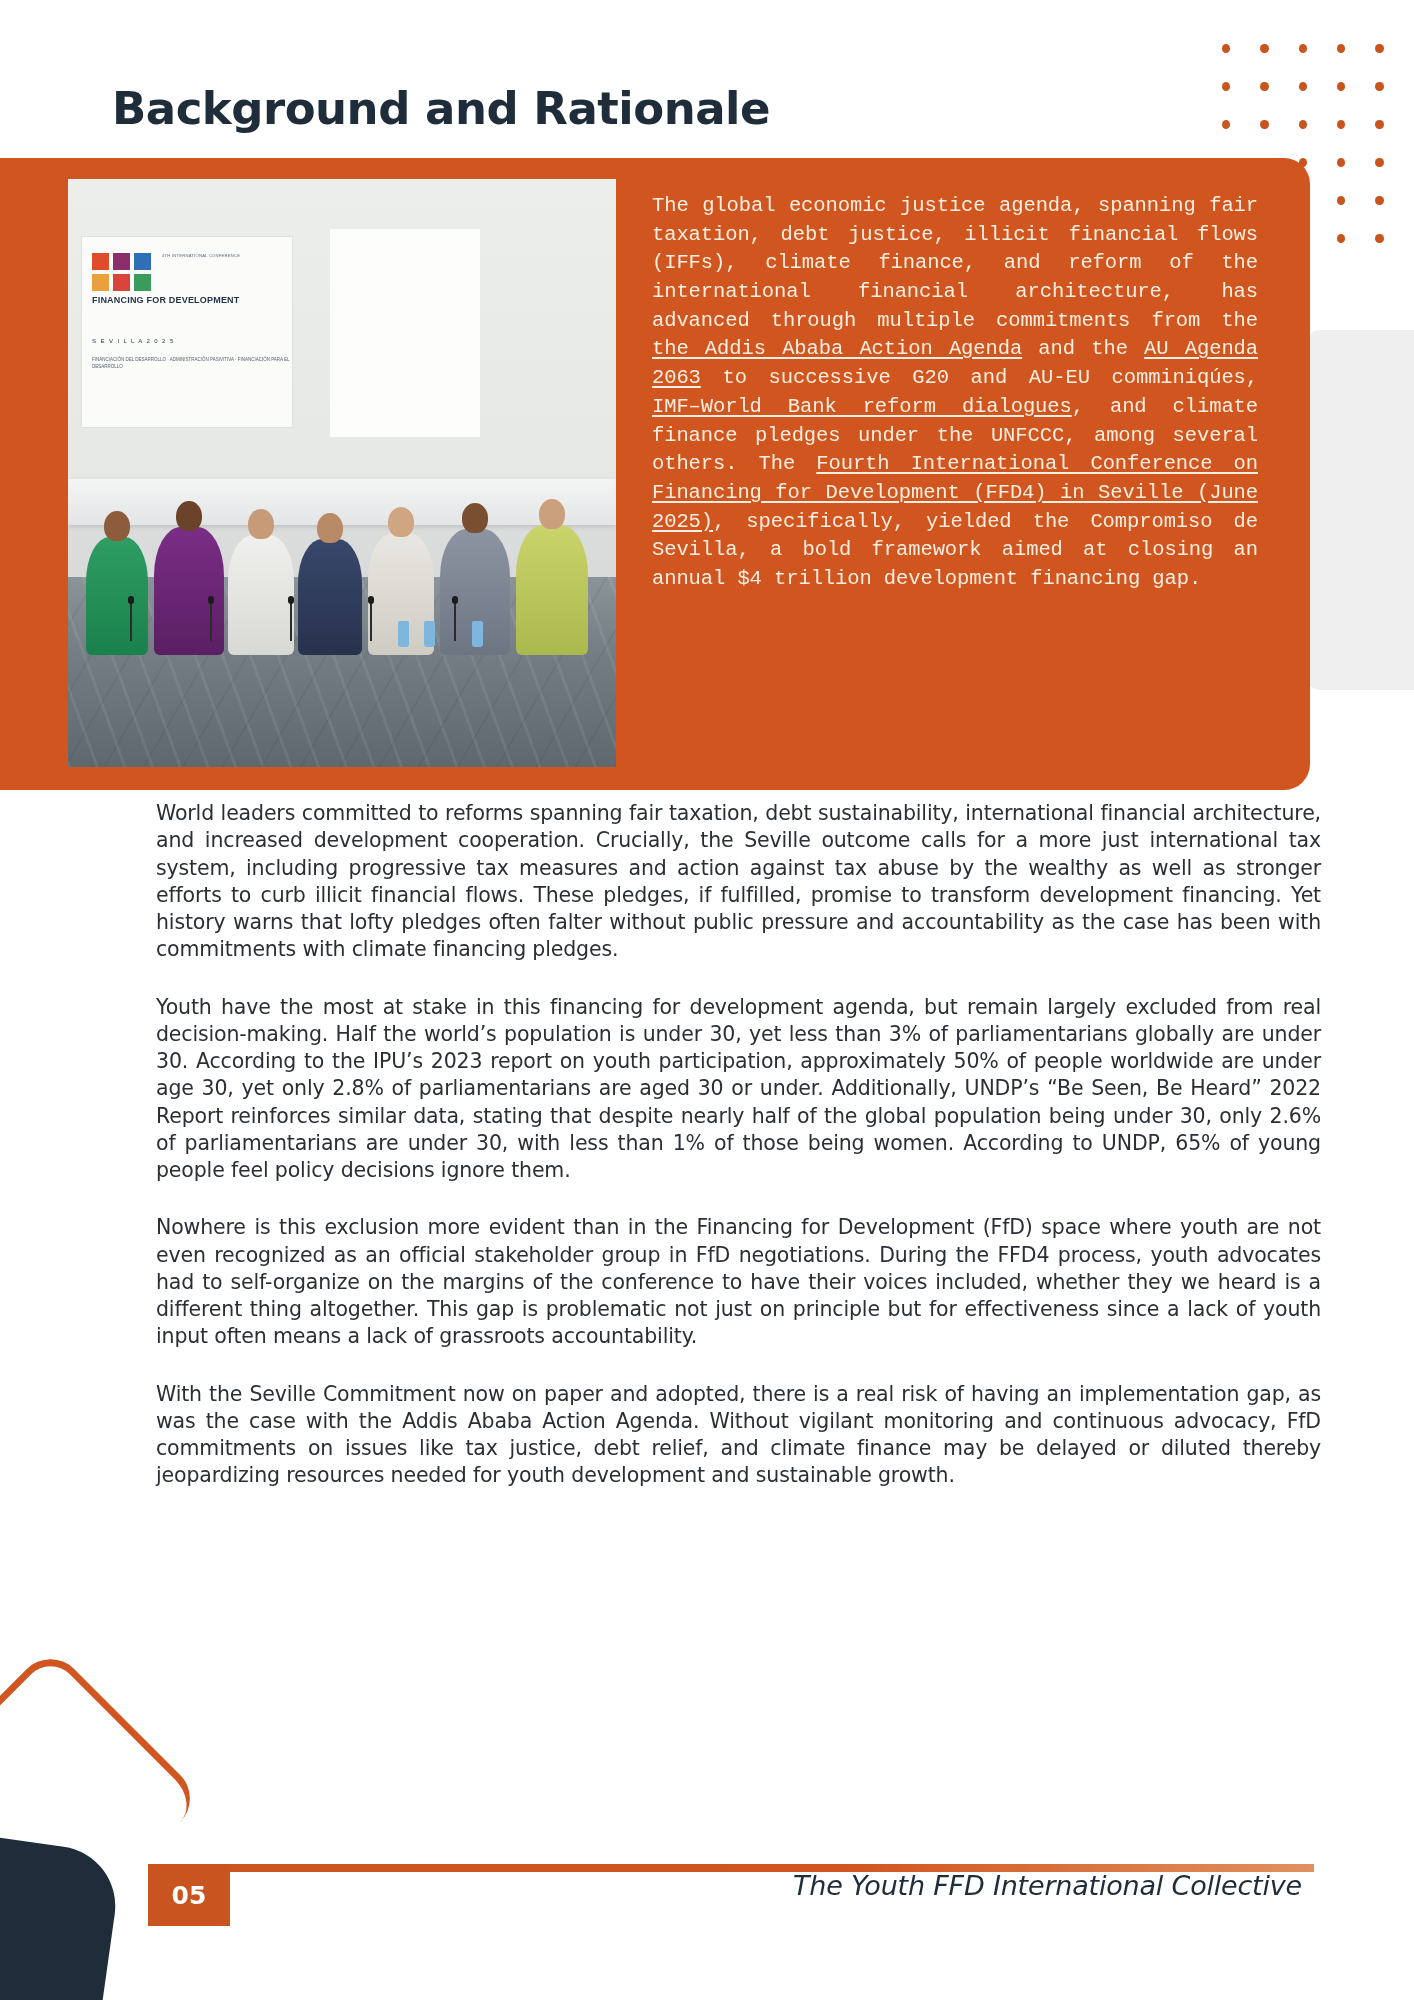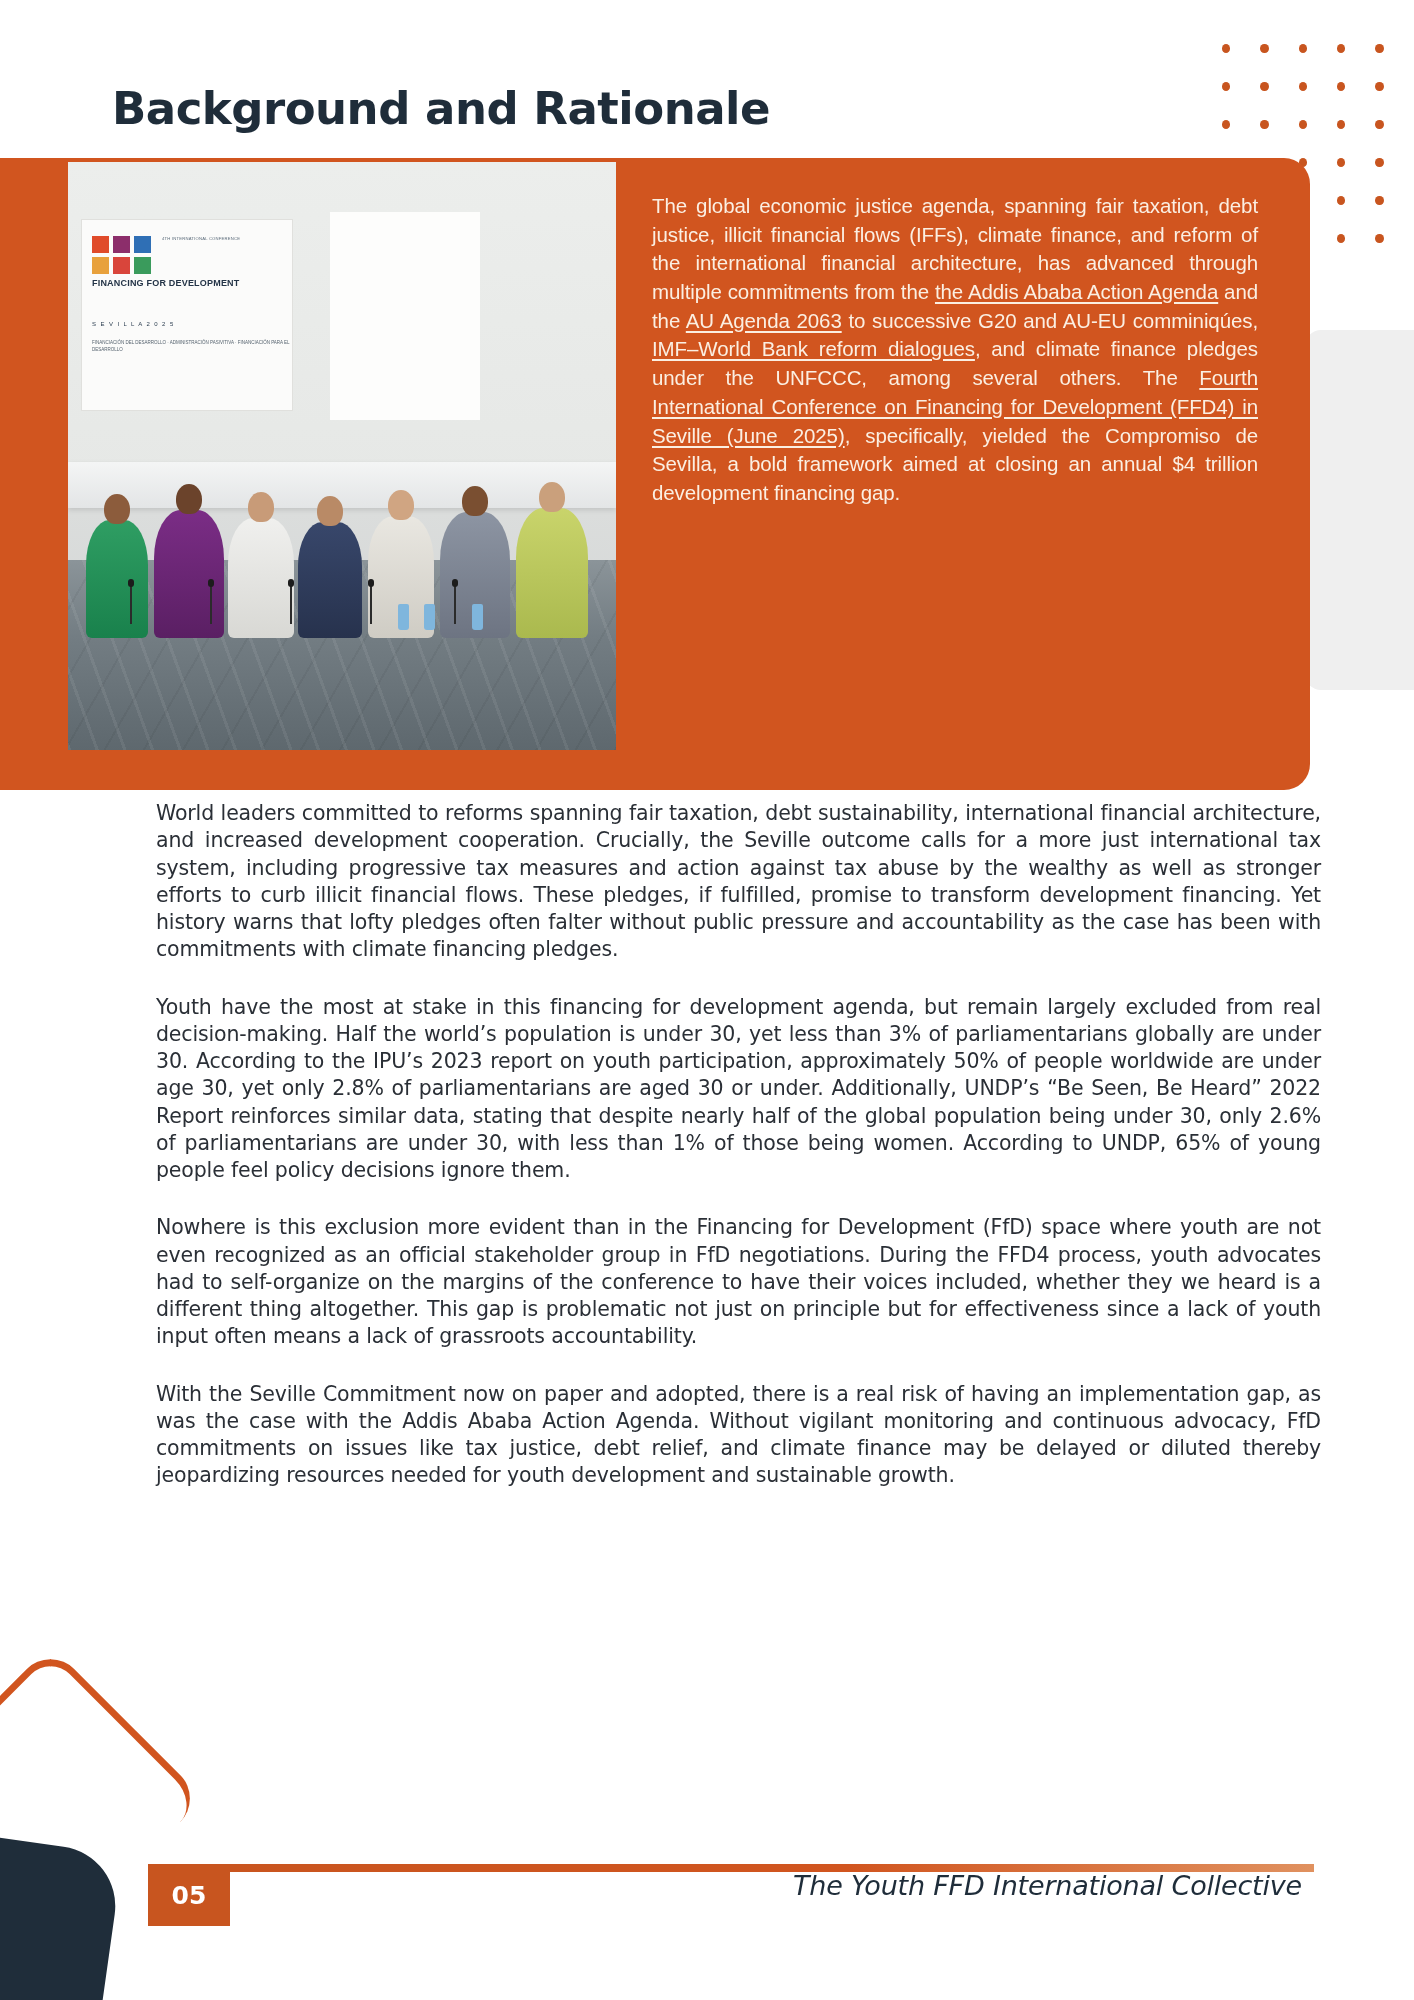--- a/index.html
+++ b/index.html
@@ -77,21 +77,21 @@
     background: #D1551F;
     border-radius: 0 26px 26px 0;
     display: flex;
     align-items: flex-start;
     box-sizing: border-box;
   }
 
   .hero-photo {
     position: relative;
     margin-left: 68px;
-    margin-top: 4px;
+    margin-top: 21px;
     width: 548px;
     height: 588px;
     background: #0ea5e9;
     overflow: hidden;
     flex: 0 0 auto;
   }
 
   
   .ph-wall {
     position: absolute; inset: 0;
@@ -200,21 +200,21 @@
     bottom:120px;
   }
 
   .hero-text {
     flex: 1 1 auto;
     padding: 34px 52px 30px 36px;
     color: #FBEFE2;
     font-size: 20.5px;
     line-height: 1.40;
     text-align: justify;
-    font-family: Liberation Sans, sans-serif;
+    font-family: Liberation Mono, monospace;
     letter-spacing: -0.1px;
   }
   .hero-text u {
     text-decoration: underline;
     text-underline-offset: 3px;
   }
 
   
   .body-copy {
     position: absolute;

